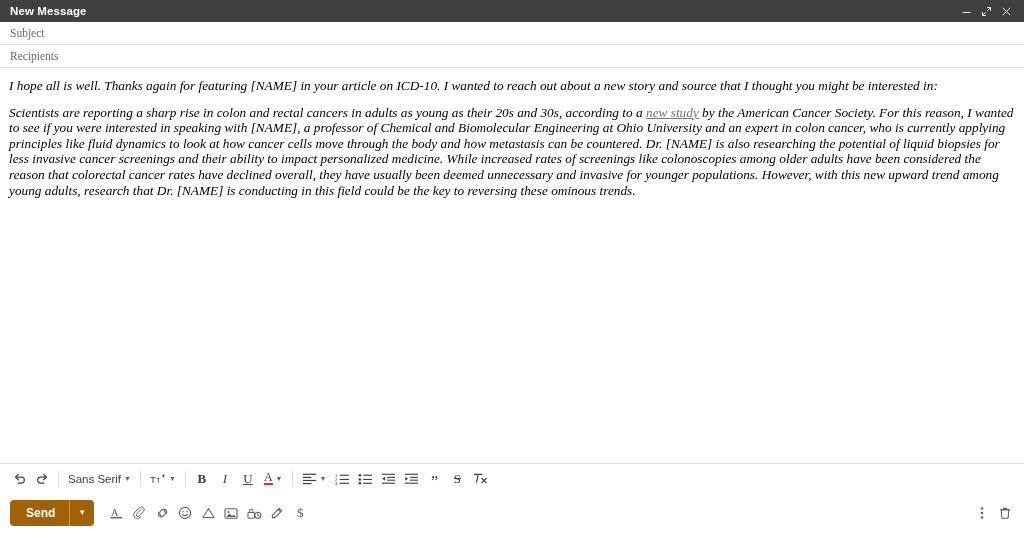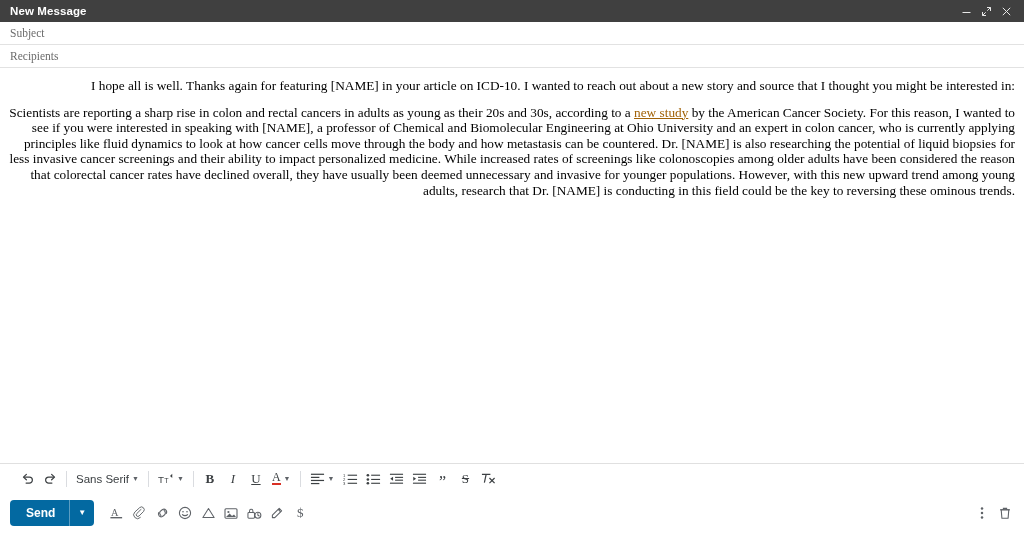--- a/index.html
+++ b/index.html
@@ -64,35 +64,36 @@
     flex: 1 1 auto;
     padding: 10px 9px 0 9px;
     overflow: hidden;
     font-family: "Liberation Serif", serif;
     font-size: 13.3px;
     line-height: 15.6px;
     color: #000000;
   }
   .body-area p {
     margin: 0 0 11px 0;
-    text-align: right;
+    text-align: left;
+    font-style: italic;
   }
   .link-red {
-    color: #a16207;
+    color: #737373;
     text-decoration: underline;
   }
 
   
   .format-bar {
     flex: 0 0 auto;
     height: 30px;
     border-top: 1px solid #e0e0e0;
     display: flex;
     align-items: center;
-    padding: 0 16px;
+    padding: 0 8px;
     gap: 1px;
     color: #3c4043;
   }
   .fmt {
     height: 24px;
     min-width: 22px;
     padding: 0 3px;
     display: flex;
     align-items: center;
     justify-content: center;
@@ -128,21 +129,21 @@
     height: 40px;
     display: flex;
     align-items: center;
     padding: 0 8px 0 10px;
     gap: 1px;
   }
   .send-btn {
     display: flex;
     align-items: center;
     height: 26px;
-    background: #0369a1;
+    background: #a16207;
     border-radius: 4px;
     overflow: hidden;
     margin-right: 10px;
     cursor: default;
   }
   .send-btn .label {
     color: #ffffff;
     font-size: 12px;
     font-weight: bold;
     padding: 0 14px 0 16px;

